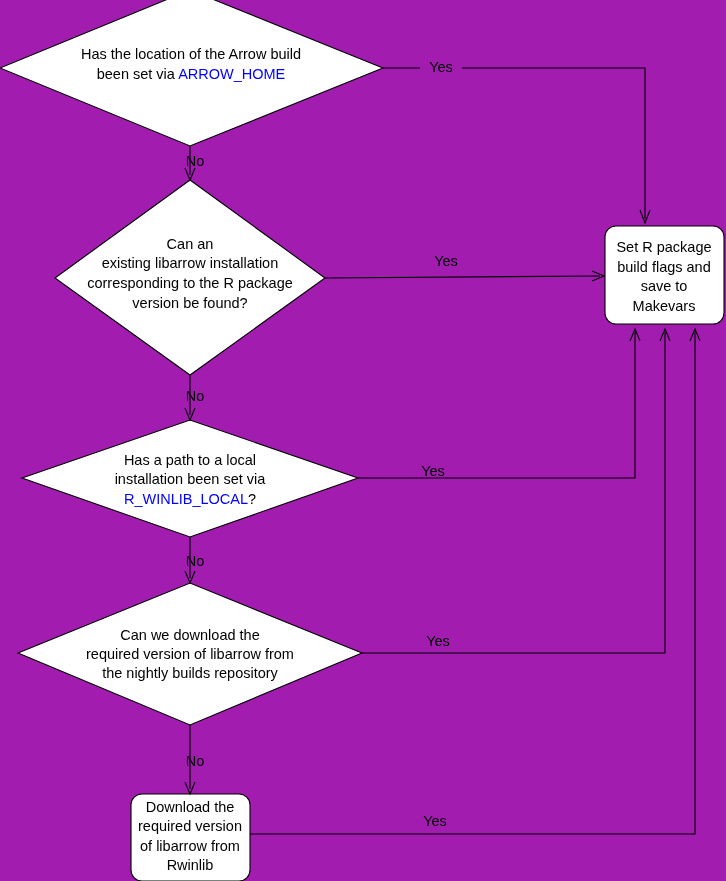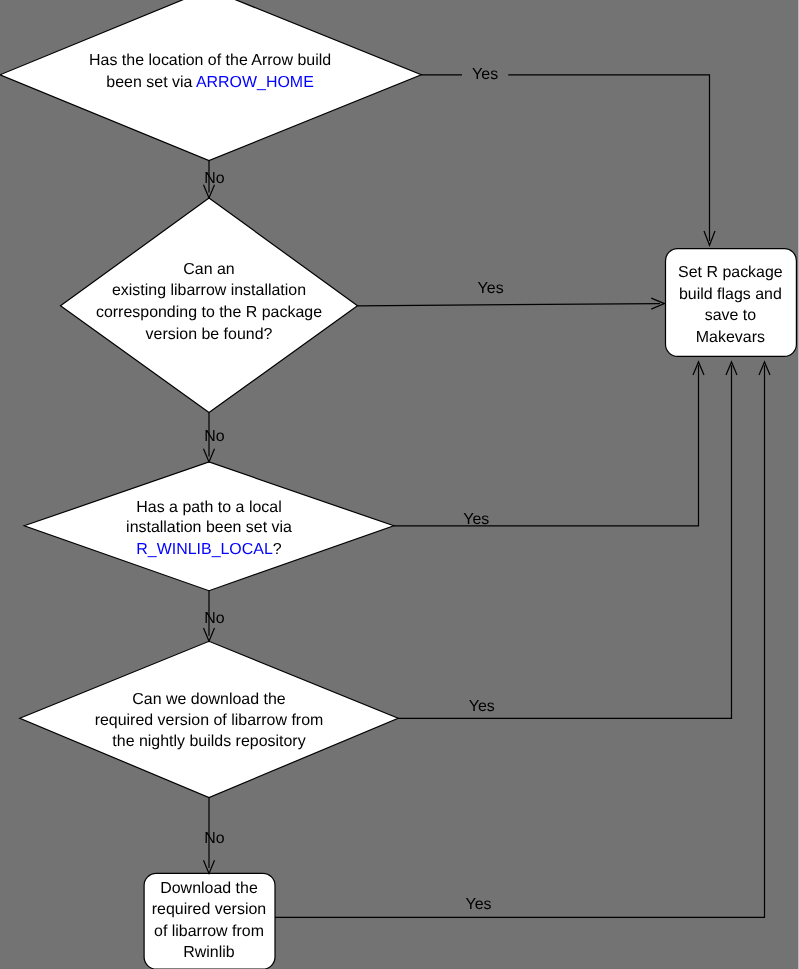--- a/index.html
+++ b/index.html
@@ -7,21 +7,21 @@
     padding: 0;
     background: #ffffff;
   }
   body {
     font-family: "Liberation Sans", sans-serif;
   }
   #diagram-root {
     position: relative;
     width: 726px;
     height: 881px;
-    background: #737373;
+    background: #a21caf;
     overflow: hidden;
   }
   svg#flowchart {
     display: block;
     width: 726px;
     height: 881px;
   }
   .node-fill {
     fill: #ffffff;
     stroke: #000000;

